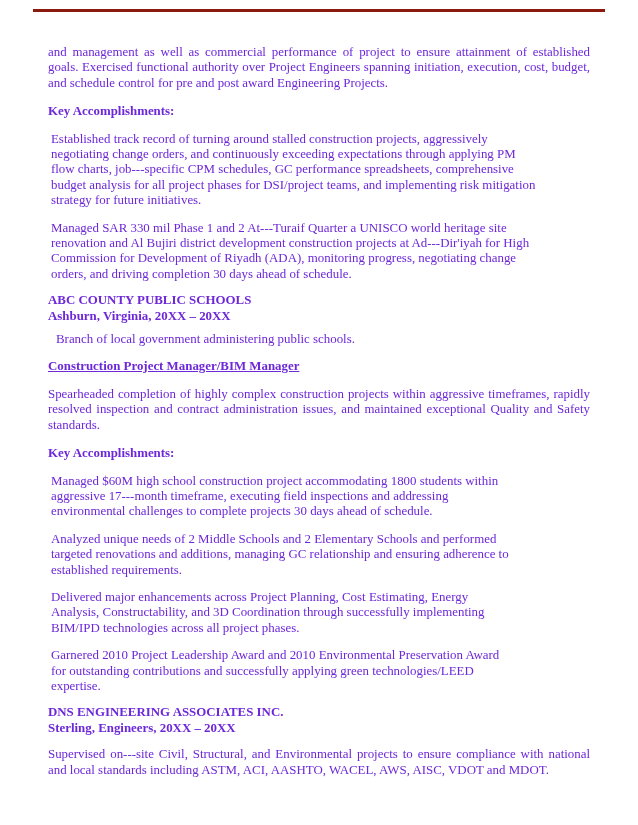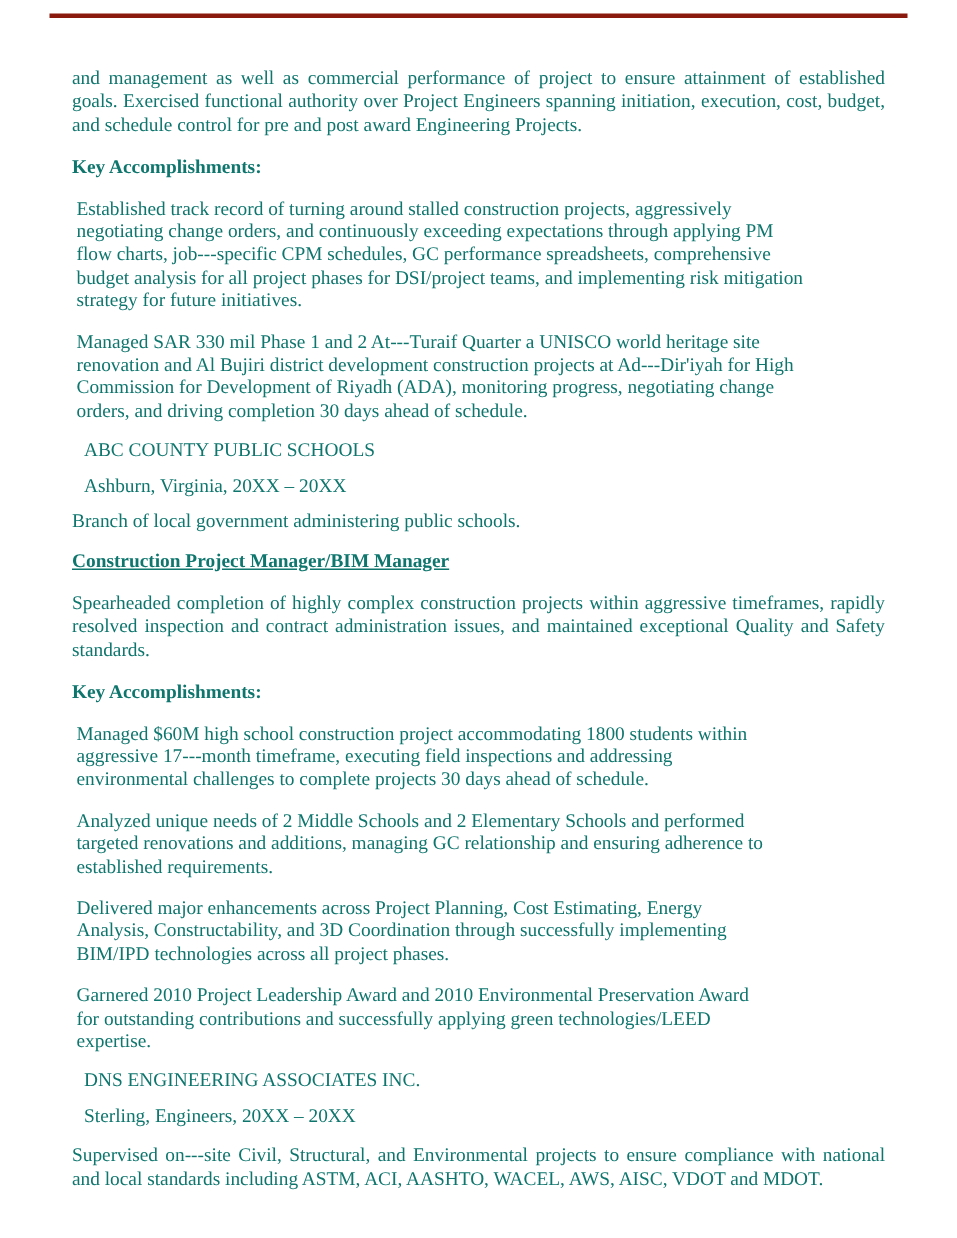--- a/index.html
+++ b/index.html
@@ -10,21 +10,21 @@
   .page {
     position: relative;
     width: 638px;
     height: 825px;
     background: #ffffff;
     box-sizing: border-box;
     padding: 45px 48px 0 48px;
     font-family: "Liberation Serif", "DejaVu Serif", serif;
     font-size: 12.9px;
     line-height: 15.4px;
-    color: #0f766e;
+    color: #6d28d9;
     overflow: hidden;
   }
   .top-rule {
     position: absolute;
     top: 9px;
     left: 33px;
     right: 33px;
     height: 3px;
     background: #8b1a0e;
   }
@@ -36,22 +36,22 @@
   .p {
     margin: 12px 0 11px 0;
     white-space: pre-line;
   }
   .indent { margin-left: 3px; }
   .heading {
     font-weight: bold;
     margin: 0 0 9px 0;
   }
   .company { margin: 0 0 11px 0; }
-  .company-name, .company-meta { font-weight: normal; margin: 8px; }
-  .company-desc { margin: 0; }
+  .company-name, .company-meta { font-weight: bold; margin: 0; }
+  .company-desc { margin: 8px; }
   .job-title {
     font-weight: bold;
     text-decoration: underline;
     margin: 0 0 13px 0;
   }
 </style>
 </head>
 <body>
 
 <div class="page">

